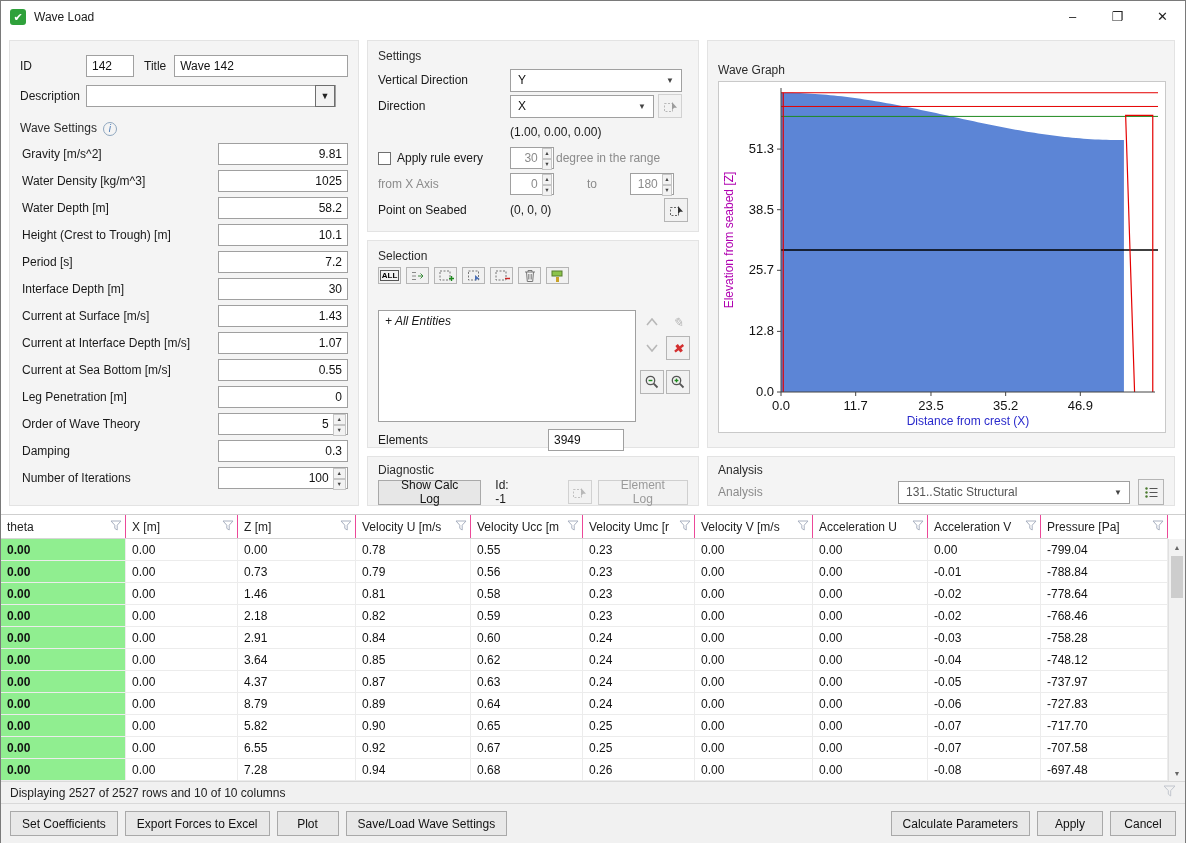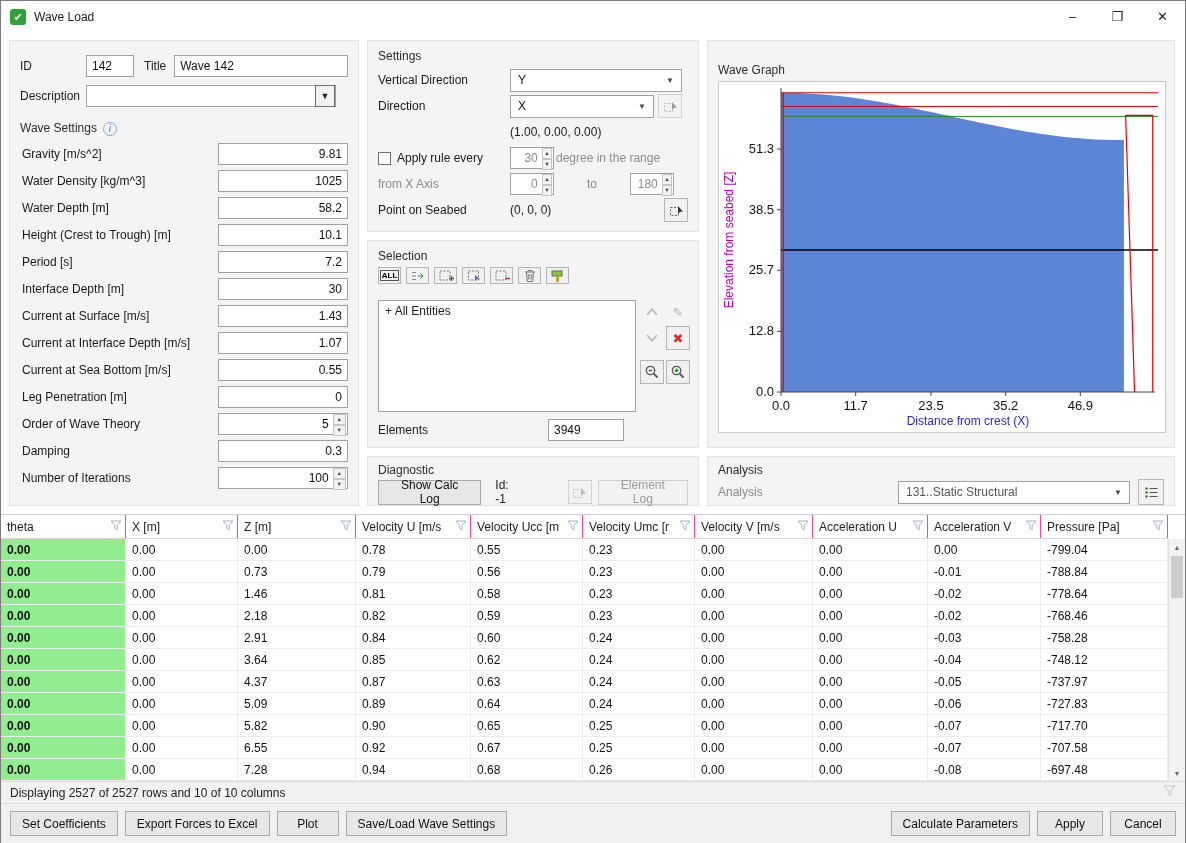--- a/index.html
+++ b/index.html
@@ -44,21 +44,21 @@
   
   .settings-box{height:192px;padding:6px 10px;}
   .srow{display:flex;align-items:center;height:26px;}
   .slabel{width:132px;flex:0 0 132px;}
   .spinbox{width:44px;flex:0 0 44px;}
   
   .selection-box{height:208px;padding:6px 10px;}
   .toolbar{display:flex;gap:5px;height:25px;}
   .tbtn{width:23px;height:17px;background:#f1f1f1;border:1px solid #b5b5b5;display:inline-flex;align-items:center;justify-content:center;padding:0;}
   .all-txt{font-size:8px;font-weight:bold;border:1px solid #555;padding:0 1px;line-height:9px;}
-  .sel-body{display:flex;margin-top:8px;gap:4px;}
+  .sel-body{display:flex;margin-top:18px;gap:4px;font-style:italic;}
   .listbox{width:258px;height:112px;background:#fff;border:1px solid #a0a0a0;padding:3px 6px;overflow:hidden;}
   .side-btns{display:grid;grid-template-columns:22px 22px;grid-auto-rows:22px;gap:4px;align-content:start;}
   .side-btns .zoomrow{margin-top:8px;}
   .elem-row{display:flex;align-items:center;height:24px;margin-top:6px;}
   .elem-row .tbox{width:76px;margin-left:auto;margin-right:64px;}
   
   .diag-box,.analysis-box{height:50px;padding:4px 10px;}
   .diag-row{display:flex;align-items:center;height:26px;gap:0;}
   .an-row{display:flex;align-items:center;height:26px;}
   
@@ -599,21 +599,21 @@
           <div class="td">0.63</div>
           <div class="td">0.24</div>
           <div class="td">0.00</div>
           <div class="td">0.00</div>
           <div class="td">-0.05</div>
           <div class="td">-737.97</div>
         </div>
         <div class="tr">
           <div class="td theta" style="background: rgb(144, 238, 144);">0.00</div>
           <div class="td">0.00</div>
-          <div class="td">5.09</div>
+          <div class="td">8.79</div>
           <div class="td">0.89</div>
           <div class="td">0.64</div>
           <div class="td">0.24</div>
           <div class="td">0.00</div>
           <div class="td">0.00</div>
           <div class="td">-0.06</div>
           <div class="td">-727.83</div>
         </div>
         <div class="tr">
           <div class="td theta" style="background: rgb(144, 238, 144);">0.00</div>

